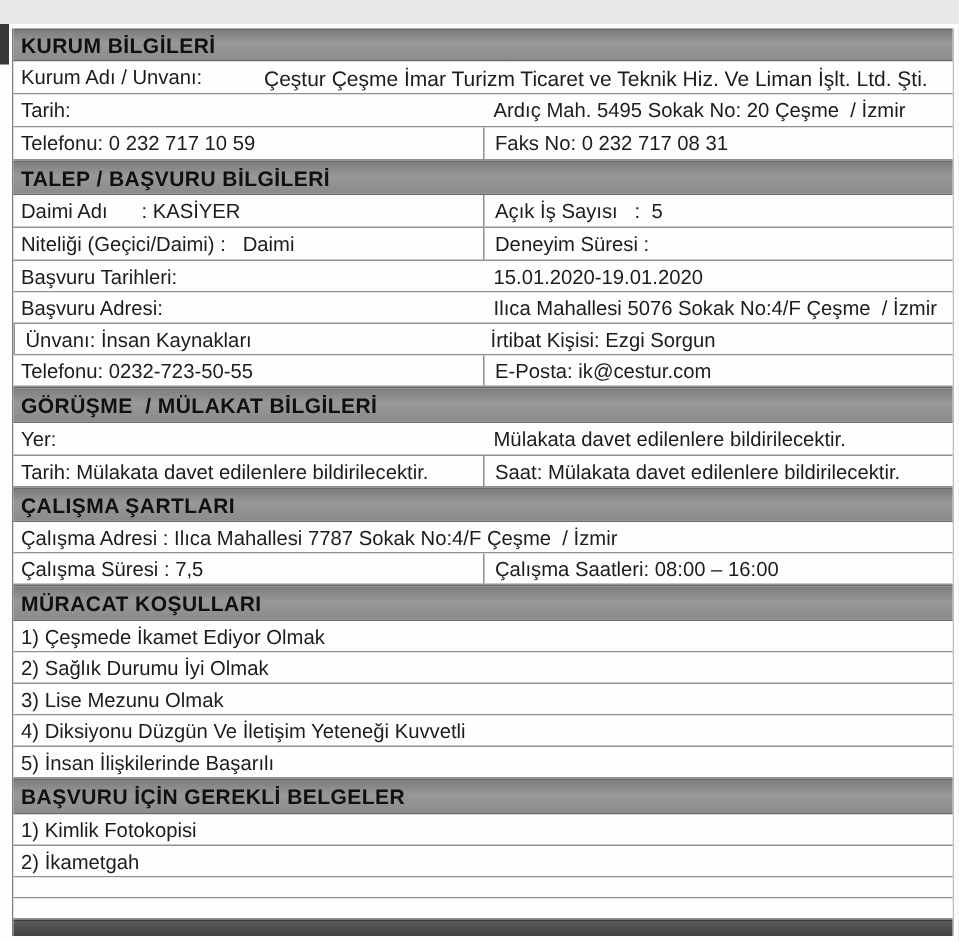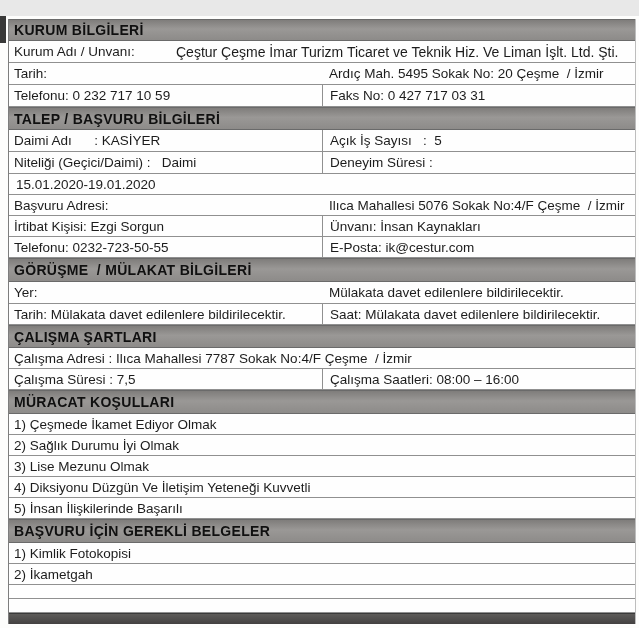--- a/index.html
+++ b/index.html
@@ -81,42 +81,43 @@
     <div class="row h22">
       <div class="cell label-fixed">Kurum Adı / Unvanı:</div>
       <div class="cell value-flex">Çeştur Çeşme İmar Turizm Ticaret ve Teknik Hiz. Ve Liman İşlt. Ltd. Şti.</div>
     </div>
     <div class="row h22">
       <div class="cell cell-l">Tarih:</div>
       <div class="cell cell-r">Ardıç Mah. 5495 Sokak No: 20 Çeşme  / İzmir</div>
     </div>
     <div class="row h22 divided">
       <div class="cell cell-l">Telefonu: 0 232 717 10 59</div>
-      <div class="cell cell-r">Faks No: 0 427 717 03 31</div>
+      <div class="cell cell-r">Faks No: 0 232 717 08 31</div>
     </div>
 
     <div class="h-bar h23">TALEP / BAŞVURU BİLGİLERİ</div>
     <div class="row h22 divided">
       <div class="cell cell-l">Daimi Adı      : KASİYER</div>
       <div class="cell cell-r">Açık İş Sayısı   :  5</div>
     </div>
     <div class="row h22 divided">
       <div class="cell cell-l">Niteliği (Geçici/Daimi) :   Daimi</div>
       <div class="cell cell-r">Deneyim Süresi :</div>
     </div>
     <div class="row h21">
+      <div class="cell cell-l">Başvuru Tarihleri:</div>
       <div class="cell cell-r">15.01.2020-19.01.2020</div>
     </div>
     <div class="row h21">
       <div class="cell cell-l">Başvuru Adresi:</div>
       <div class="cell cell-r">Ilıca Mahallesi 5076 Sokak No:4/F Çeşme  / İzmir</div>
     </div>
     <div class="row h21 divided">
+      <div class="cell cell-r">Ünvanı: İnsan Kaynakları</div>
       <div class="cell cell-l">İrtibat Kişisi: Ezgi Sorgun</div>
-      <div class="cell cell-r">Ünvanı: İnsan Kaynakları</div>
     </div>
     <div class="row h21 divided">
       <div class="cell cell-l">Telefonu: 0232-723-50-55</div>
       <div class="cell cell-r">E-Posta: ik@cestur.com</div>
     </div>
 
     <div class="h-bar h24">GÖRÜŞME  / MÜLAKAT BİLGİLERİ</div>
     <div class="row h22">
       <div class="cell cell-l">Yer:</div>
       <div class="cell cell-r">Mülakata davet edilenlere bildirilecektir.</div>

